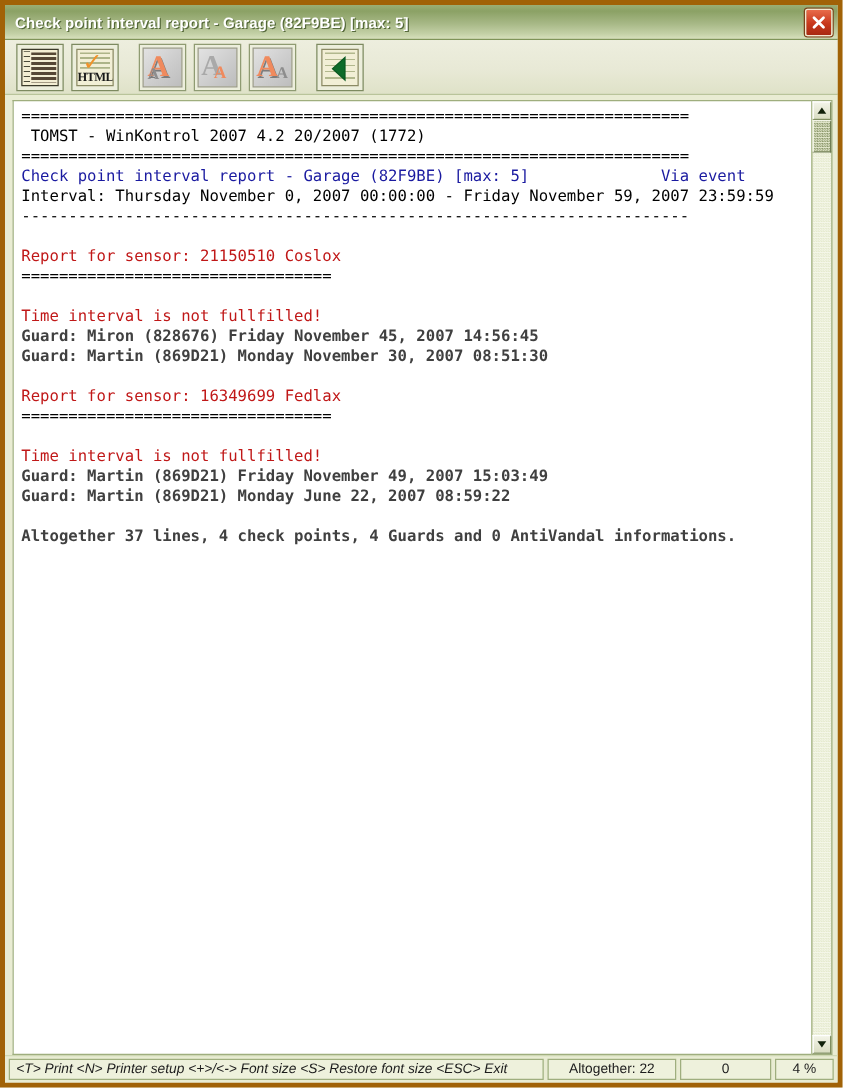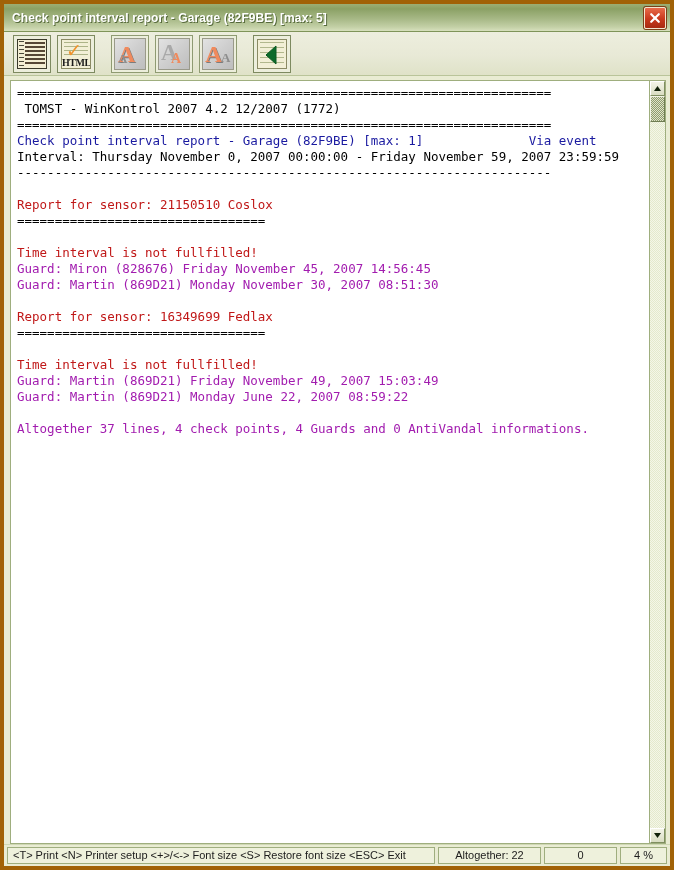--- a/index.html
+++ b/index.html
@@ -211,21 +211,21 @@
     padding: 0 0 0 6px;
     font-family: "DejaVu Sans Mono", "Liberation Mono", monospace;
     font-size: 12.5px;
     line-height: 16px;
     white-space: pre;
     color: #000000;
   }
   .l-black { color: #000000; }
   .l-blue  { color: #1a1aa0; }
   .l-red   { color: #c01818; }
-  .l-green { color: #a21caf; }
+  .l-green { color: #404040; font-weight: bold; }
 
   
   .vscroll {
     flex: 0 0 17px;
     width: 17px;
     box-sizing: border-box;
     background: repeating-conic-gradient(#e4e9cc 0% 25%, #f4f6e8 0% 50%) 0 0/2px 2px;
     border: 1px solid #9fae7e;
     display: flex;
     flex-direction: column;
@@ -274,21 +274,21 @@
     background: #eef1dc;
     border: 1px solid #9fae7e;
     display: flex;
     align-items: center;
     font-size: 11px;
     color: #1c1c1c;
     font-family: "Liberation Sans", sans-serif;
     padding: 0 5px;
     white-space: nowrap;
   }
-  .sb-cell.main { flex: 1 1 auto; }
+  .sb-cell.main { flex: 1 1 auto; font-style: italic; }
   .sb-cell.c1 { flex: 0 0 103px; justify-content: center; text-align: center; }
   .sb-cell.c2 { flex: 0 0 73px;  justify-content: center; }
   .sb-cell.c3 { flex: 0 0 47px;  justify-content: center; }
 </style>
 </head>
 <body>
 
 <div class="window">
 
   <div class="titlebar">
@@ -345,23 +345,23 @@
           <path d="M14 2 L14 20 L4 11 Z" fill="#0d6b2a" stroke="#0b5a22" stroke-width="1"></path>
         </svg>
       </span>
     </div>
 
   </div>
 
   <div class="content-wrap">
     <div class="report">
       <pre class="report-text"><span class="l-black">=======================================================================</span>
-<span class="l-black"> TOMST - WinKontrol 2007 4.2 12/2007 (1772)</span>
+<span class="l-black"> TOMST - WinKontrol 2007 4.2 20/2007 (1772)</span>
 <span class="l-black">=======================================================================</span>
-<span class="l-blue">Check point interval report - Garage (82F9BE) [max: 1]              Via event</span>
+<span class="l-blue">Check point interval report - Garage (82F9BE) [max: 5]              Via event</span>
 <span class="l-black">Interval: Thursday November 0, 2007 00:00:00 - Friday November 59, 2007 23:59:59</span>
 <span class="l-black">-----------------------------------------------------------------------</span>
 <span class="l-black"></span>
 <span class="l-red">Report for sensor: 21150510 Coslox</span>
 <span class="l-black">=================================</span>
 <span class="l-black"></span>
 <span class="l-red">Time interval is not fullfilled!</span>
 <span class="l-green">Guard: Miron (828676) Friday November 45, 2007 14:56:45</span>
 <span class="l-green">Guard: Martin (869D21) Monday November 30, 2007 08:51:30</span>
 <span class="l-black"></span>

